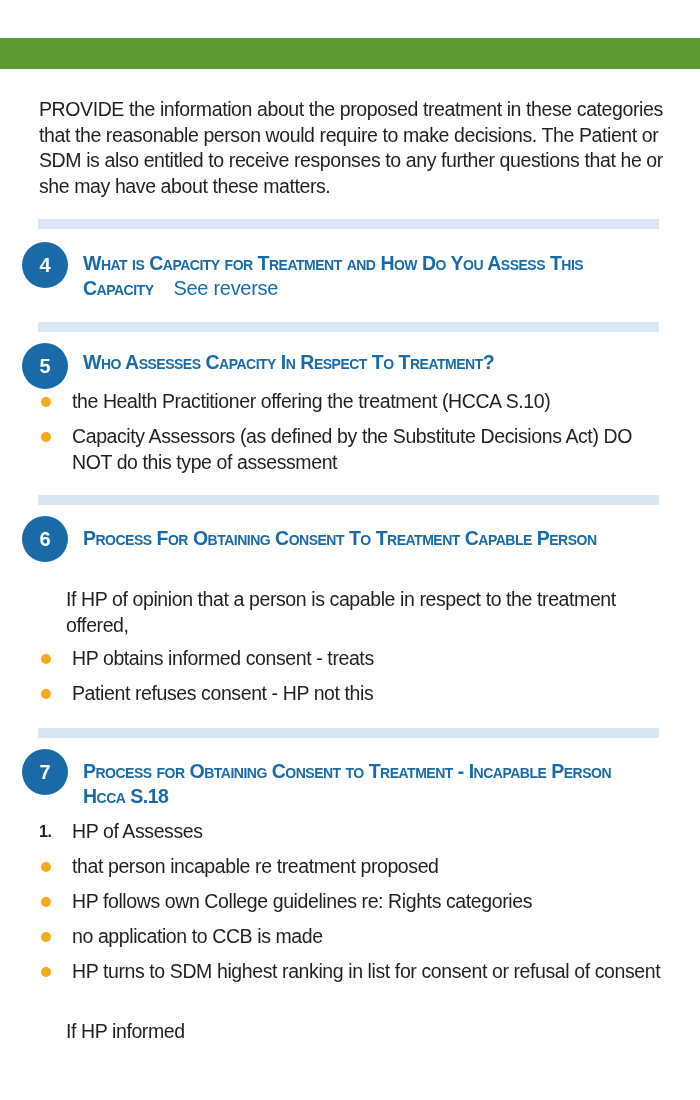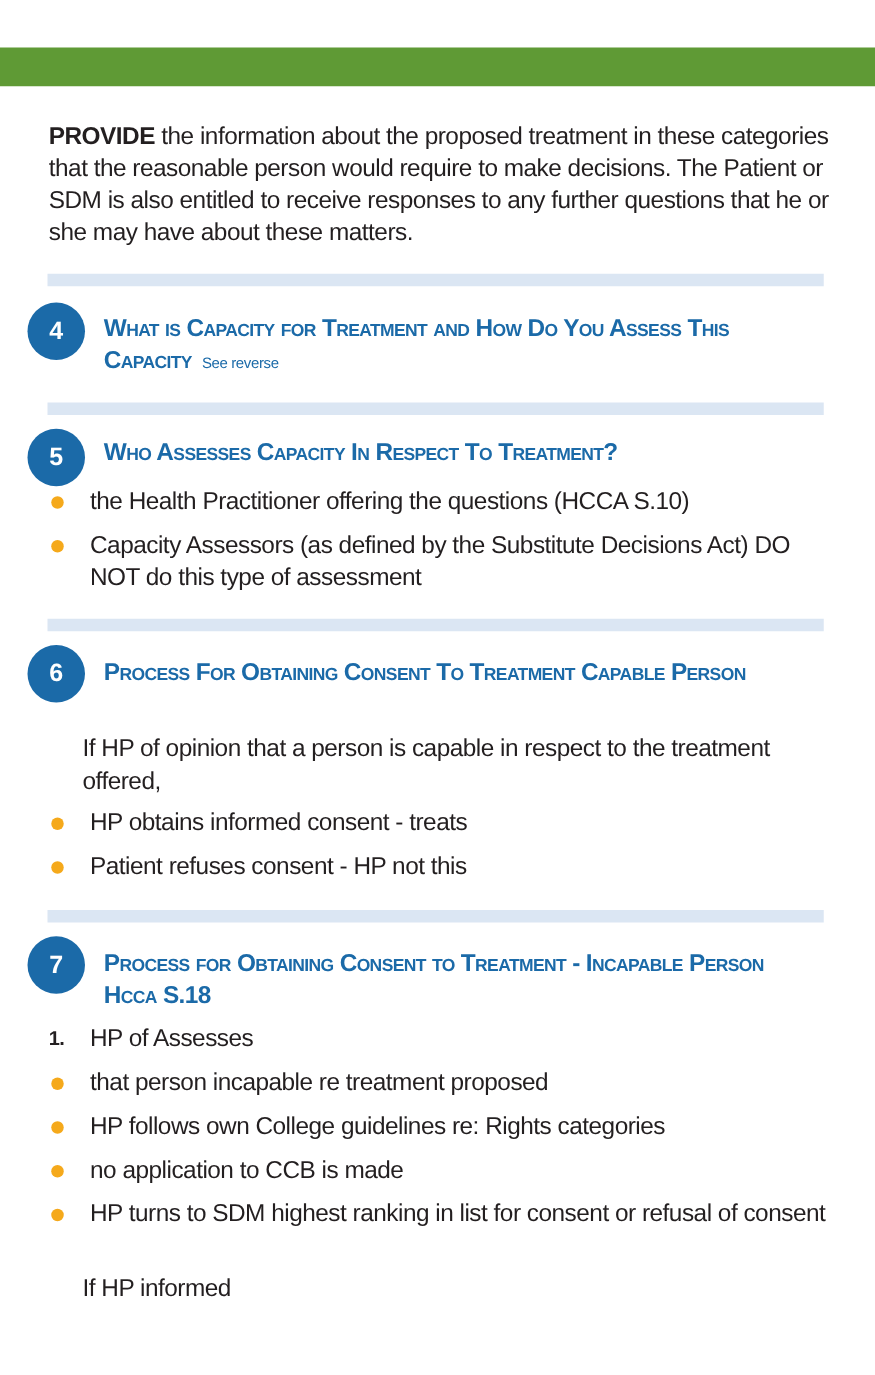--- a/index.html
+++ b/index.html
@@ -6,34 +6,34 @@
   body {
     width: 700px; height: 1100px; background: #ffffff; position: relative; overflow: hidden;
     font-family: "Liberation Sans", sans-serif; color: #231f20;
   }
   .green-bar { position: absolute; left: 0; top: 38px; width: 700px; height: 31px; background: #5f9a35; }
   .intro {
     position: absolute; left: 39px; top: 97px; width: 630px;
     font-size: 19.5px; line-height: 25.5px; letter-spacing: -0.4px;
     font-family: "Liberation Sans Narrow", "Liberation Sans", sans-serif;
   }
-  .intro b { font-weight: bold; }
+  .intro b { font-weight: normal; }
   .divider { position: absolute; left: 38px; width: 621px; height: 10px; background: #dbe6f3; }
   .badge {
     position: absolute; left: 22px; width: 46px; height: 46px; border-radius: 50%;
     background: #1b6aa8; color: #fff; font-weight: bold; font-size: 20px;
     display: flex; align-items: center; justify-content: center;
   }
   .heading {
     position: absolute; left: 83px; width: 580px;
     color: #1b6aa8; font-weight: bold; font-size: 19.5px; line-height: 25px;
     font-variant: small-caps; letter-spacing: -0.5px;
   }
   .heading .plain {
-    font-weight: normal; font-variant: normal; font-size: 12px; letter-spacing: -0.3px; margin-left: 8px;
+    font-weight: normal; font-variant: normal; font-size: 20px; letter-spacing: -0.3px; margin-left: 20px;
   }
   .body-text {
     position: absolute; left: 39px; width: 630px;
     font-size: 19.5px; line-height: 25.5px; letter-spacing: -0.4px; margin-left: 27px;
   }
   .bullet {
     position: absolute; left: 39px; width: 630px;
     font-size: 19.5px; line-height: 25.5px; letter-spacing: -0.4px;
   }
   .bullet .dot {
@@ -53,21 +53,21 @@
 
 <div class="divider" style="top:219px"></div>
 <div class="badge" style="top:242px">4</div>
 <div class="heading" style="top:251px"><span>What is Capacity for Treatment and How Do You Assess This Capacity</span><span class="plain">See reverse</span></div>
 
 <div class="divider" style="top:322px"></div>
 <div class="badge" style="top:343px">5</div>
 <div class="heading" style="top:350px">Who Assesses Capacity In Respect To Treatment?</div>
 <div class="bullet" style="top:389px">
     <span class="dot"></span>
-    <span class="txt">the Health Practitioner offering the questions  (HCCA S.10)</span>
+    <span class="txt">the Health Practitioner offering the treatment  (HCCA S.10)</span>
   </div>
 <div class="bullet" style="top:424px">
     <span class="dot"></span>
     <span class="txt">Capacity Assessors (as defined by the Substitute Decisions Act) DO NOT do this type of assessment</span>
   </div>
 
 <div class="divider" style="top:495px"></div>
 <div class="badge" style="top:516px">6</div>
 <div class="heading" style="top:526px">Process For Obtaining Consent To Treatment Capable Person</div>
 <div class="body-text" style="top:587px; width:560px">If HP of opinion that a person is capable in respect to the treatment offered,</div>

